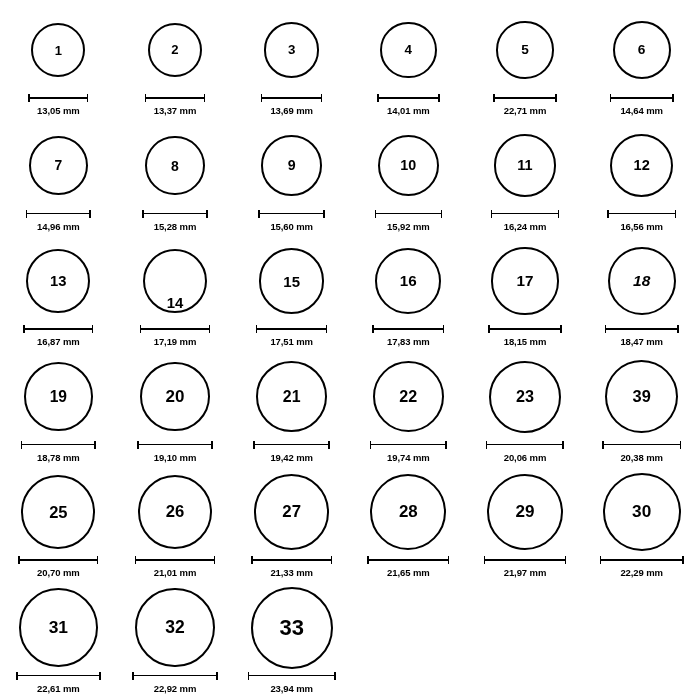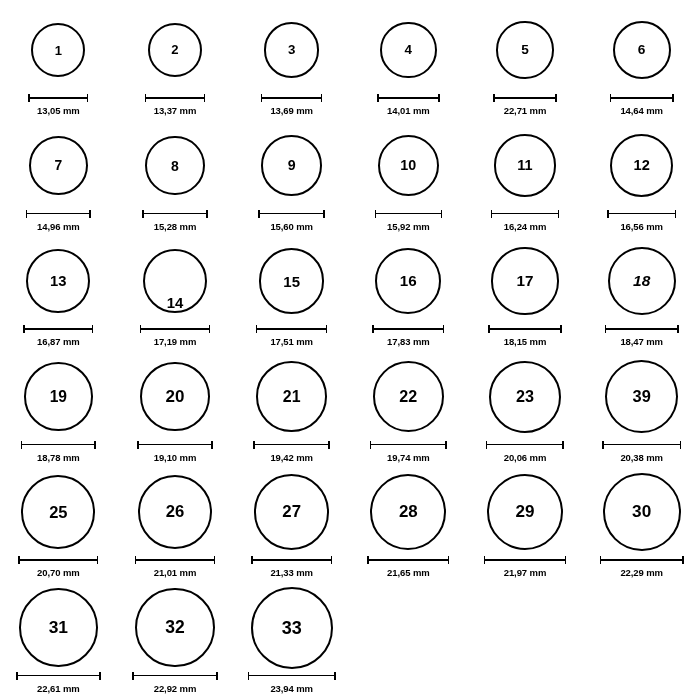--- a/index.html
+++ b/index.html
@@ -440,21 +440,21 @@
           </div>
         </div>
         <div class="measure">
           <div class="bar" style="width: 85.4px;"></div>
         </div>
         <div class="size-text">22,92 mm</div>
       </div>
       <div class="cell">
         <div class="ring-wrap">
           <div class="ring" style="width: 82px; height: 82px;">
-            <span class="ring-label" style="font-size: 18px;">33</span>
+            <span class="ring-label" style="font-size: 22px;">33</span>
           </div>
         </div>
         <div class="measure">
           <div class="bar" style="width: 88px;"></div>
         </div>
         <div class="size-text">23,94 mm</div>
       </div>
     </div>
 </div>
 

